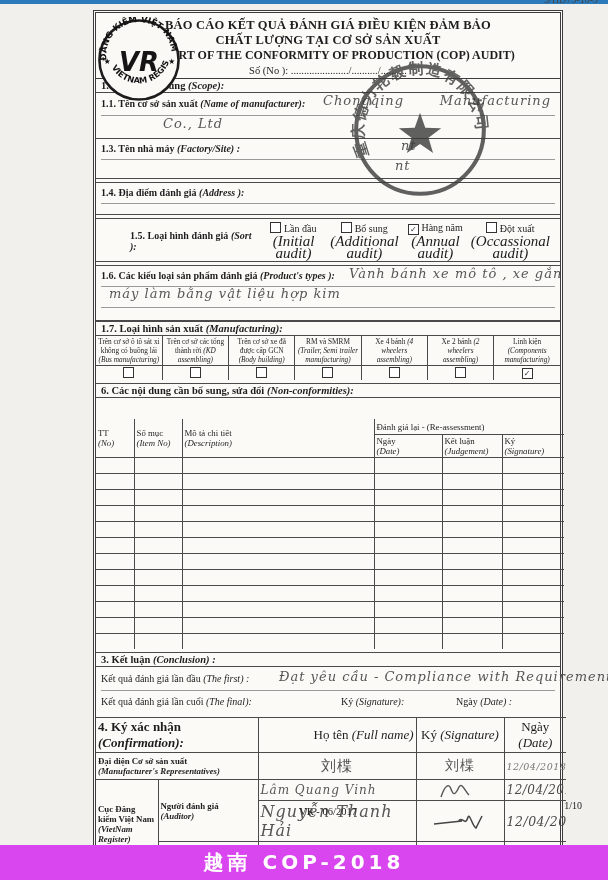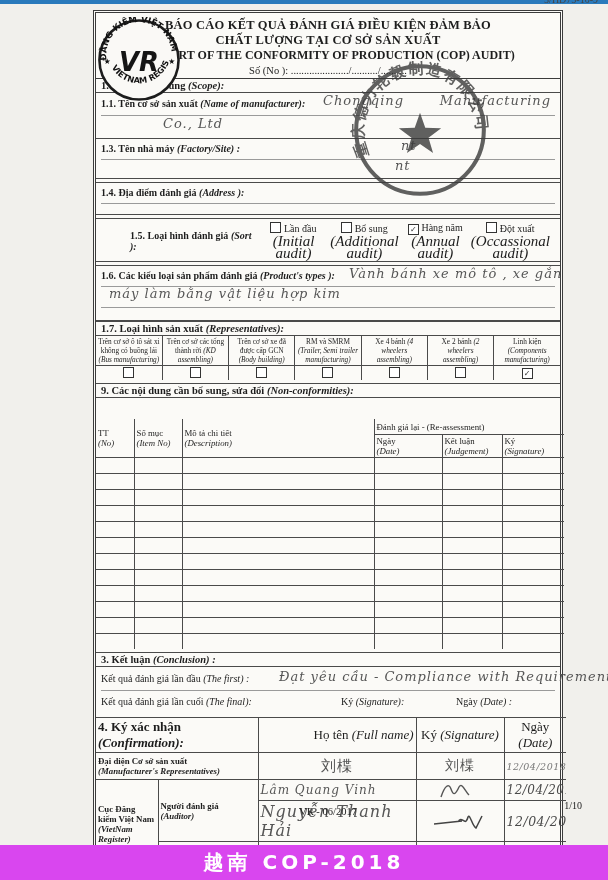--- a/index.html
+++ b/index.html
@@ -166,21 +166,21 @@
         <span class="hw abs" style="left:248px;top:-2px">Vành  bánh xe  mô tô ,  xe gắn</span>
       </div>
       <div class="fline rule" style="height:20px;line-height:20px">
         <span class="hw abs" style="left:8px;top:-3px">máy  làm bằng  vật liệu  hợp kim</span>
       </div>
       <div class="fline sm" style="height:12px"></div>
     </div>
 
     <div class="sec-head" style="border-top:1px solid #4a4a4a">
       <span class="b">1.7. Loại hình sản xuất</span>
-      <span class="b i">(Representatives):</span>
+      <span class="b i">(Manufacturing):</span>
     </div>
 
     <table class="cls" style="border-style:hidden">
       <tbody>
           <tr>
         <th><span>Trên cơ sở ô tô sát xi không có buồng lái</span> <span class="en">(Bus manufacturing)</span></th>
         <th><span>Trên cơ sở các tổng thành rời</span> <span class="en">(KD assembling)</span></th>
         <th><span>Trên cơ sở xe đã được cấp GCN</span> <span class="en">(Body building)</span></th>
         <th><span>RM và SMRM</span> <span class="en">(Trailer, Semi trailer manufacturing)</span></th>
         <th><span>Xe 4 bánh</span> <span class="en">(4 wheelers assembling)</span></th>
@@ -193,21 +193,21 @@
         <td><span class="cb"></span></td>
         <td><span class="cb"></span></td>
         <td><span class="cb"></span></td>
         <td><span class="cb"></span></td>
         <td><span class="cb">✓</span></td>
       </tr>
     </tbody>
       </table>
 
     <div class="sec-head gap">
-      <span class="b">9. Các nội dung cần bổ sung, sửa đổi</span>
+      <span class="b">6. Các nội dung cần bổ sung, sửa đổi</span>
       <span class="b i">(Non-conformities):</span>
     </div>
     <table class="nc" style="border-style:hidden">
       <colgroup>
           <col style="width:38px">
           <col style="width:48px">
           <col style="width:192px">
           <col style="width:68px">
           <col style="width:60px">
           <col style="width:62px">

